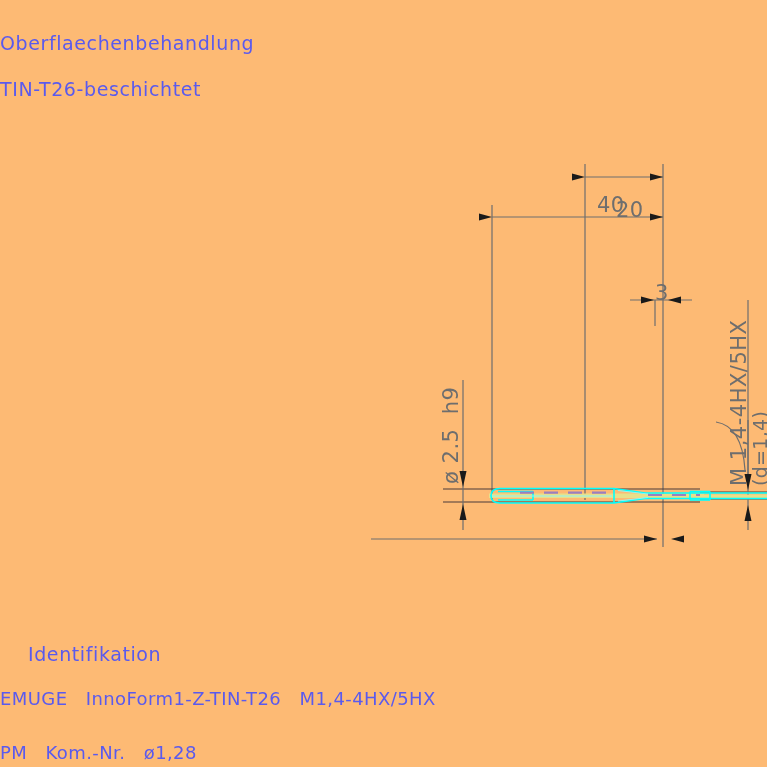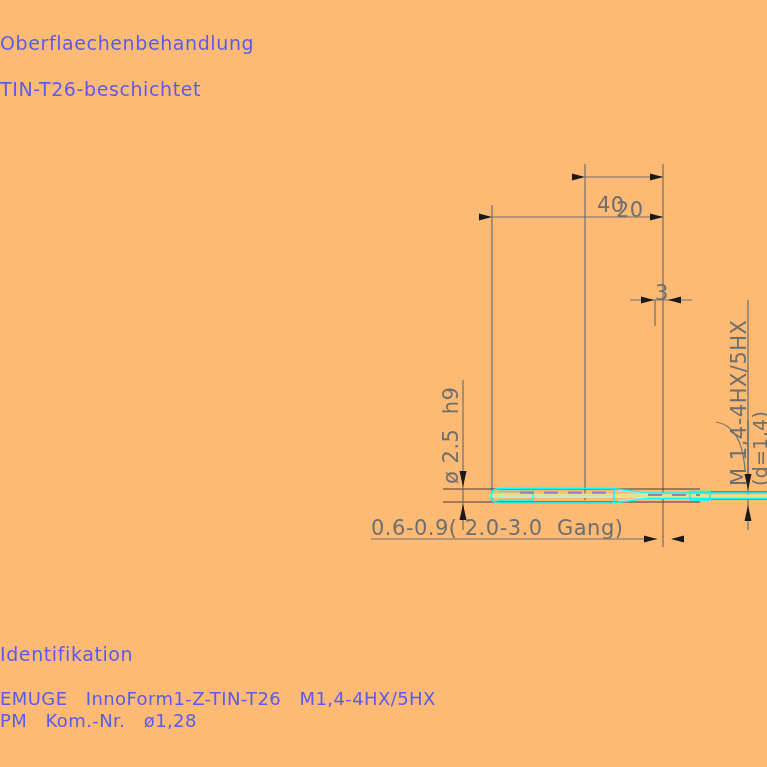--- a/index.html
+++ b/index.html
@@ -64,33 +64,32 @@
   <div class="txt label-blue" style="left:0px; top:32px;">Oberflaechenbehandlung</div>
 
   <div class="txt label-blue" style="left:0px; top:78px;text-align:center;">TIN-T26-beschichtet</div>
 
   <div class="txt dim-text" style="left:616px; top:150px;margin-top:48px;">20</div>
 
   <div class="txt dim-text" style="left:597px; top:193px;text-align:right;">40</div>
 
   <div class="txt dim-text" style="left:655px; top:281px;">3</div>
 
-  <div class="txt dim-text" style="left:371px; top:516px;">0.6-0.9( 2.0-3.0  Gang)</div>
 
   <div class="txt dim-text rot90" style="left:439px; top:484px;">ø 2.5  h9</div>
 
   <div class="txt dim-text rot90" style="left:727px; top:486px;">M 1,4-4HX/5HX</div>
 
   <div class="txt dim-text-sm rot90" style="left:749px; top:486px;">(d=1,4)</div>
 
-  <div class="txt label-blue" style="left:0px; top:643px;">Identifikation</div>
+  <div class="txt label-blue" style="left:0px; top:643px;padding-left:28px;">Identifikation</div>
 
   <div class="txt label-blue-small" style="left:0px; top:688px;">EMUGE   InnoForm1-Z-TIN-T26   M1,4-4HX/5HX</div>
 
-  <div class="txt label-blue-small" style="left:0px; top:710px;">PM   Kom.-Nr.   ø1,28</div>
+  <div class="txt label-blue-small" style="left:0px; top:742px;">PM   Kom.-Nr.   ø1,28</div>
 
   <svg class="overlay" viewBox="0 0 767 767">
 
     <defs>
       <marker id="ah-r" markerWidth="14" markerHeight="8" refX="13" refY="4" orient="auto" markerUnits="userSpaceOnUse">
         <path d="M0,0.6 L13,4 L0,7.4 Z" fill="#1a1a1a"></path>
       </marker>
       <marker id="ah-l" markerWidth="14" markerHeight="8" refX="13" refY="4" orient="auto" markerUnits="userSpaceOnUse">
         <path d="M0,0.6 L13,4 L0,7.4 Z" fill="#1a1a1a"></path>
       </marker>

